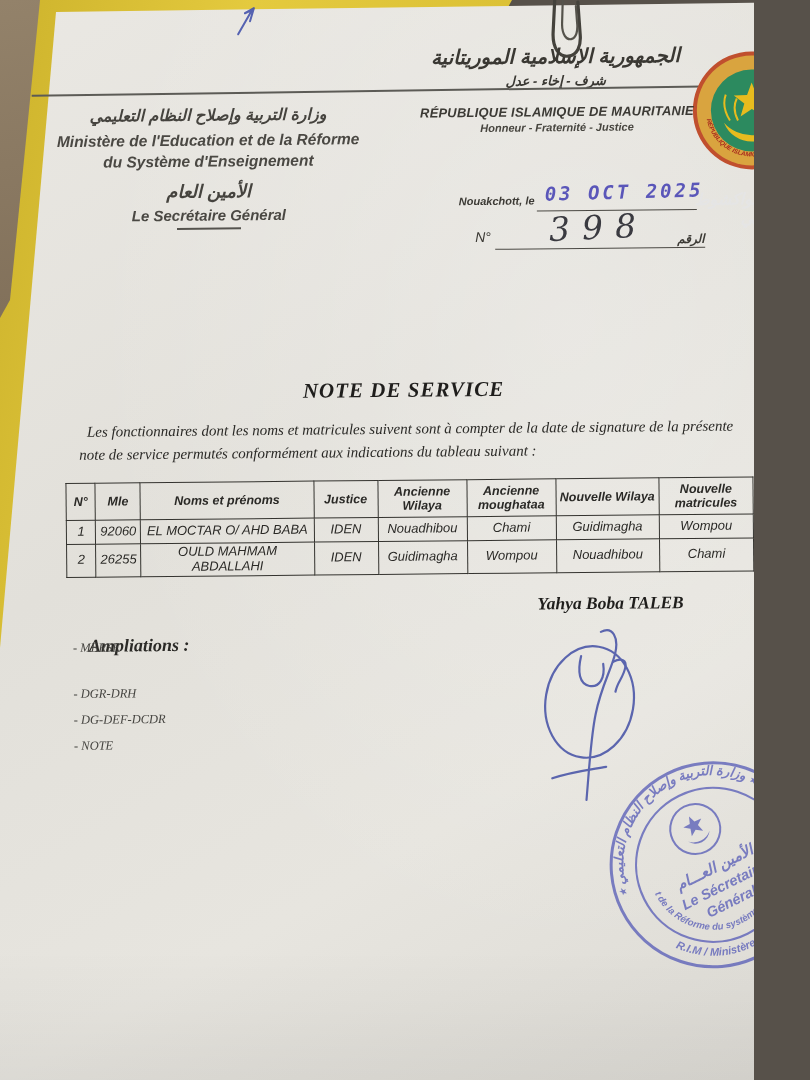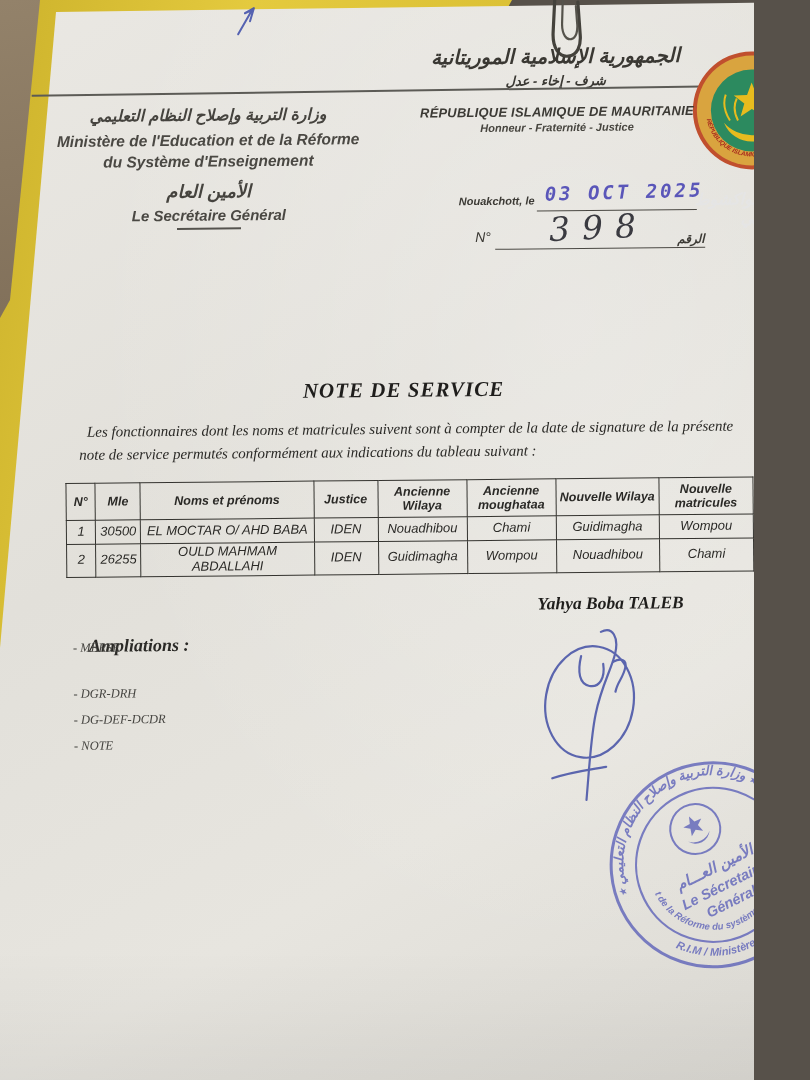--- a/index.html
+++ b/index.html
@@ -134,21 +134,21 @@
         <th>Mle</th>
         <th>Noms et prénoms</th>
         <th>Justice</th>
         <th>Ancienne Wilaya</th>
         <th>Ancienne moughataa</th>
         <th>Nouvelle Wilaya</th>
         <th>Nouvelle matricules</th>
       </tr>
       <tr>
         <td>1</td>
-        <td>30500</td>
+        <td>92060</td>
         <td class="lft">EL MOCTAR O/ AHD BABA</td>
         <td>IDEN</td>
         <td>Nouadhibou</td>
         <td>Chami</td>
         <td>Guidimagha</td>
         <td>Wompou</td>
       </tr>
       <tr>
         <td>2</td>
         <td>26255</td>

